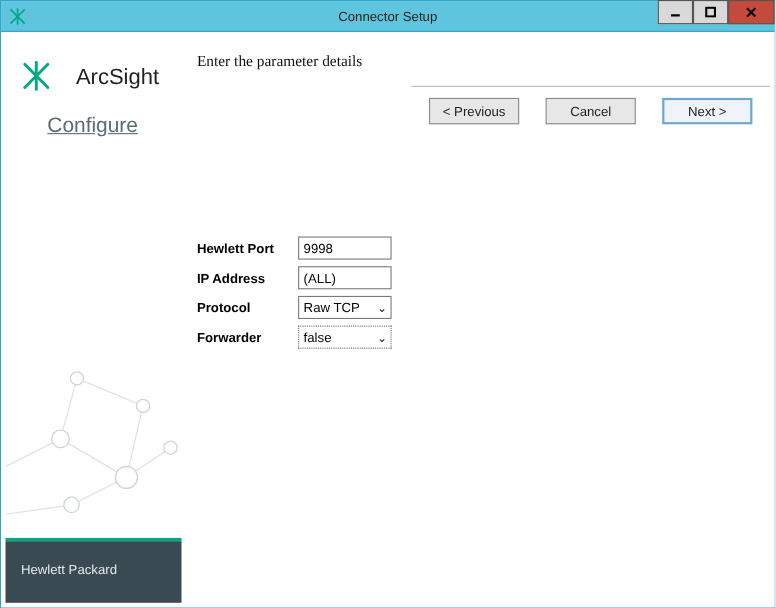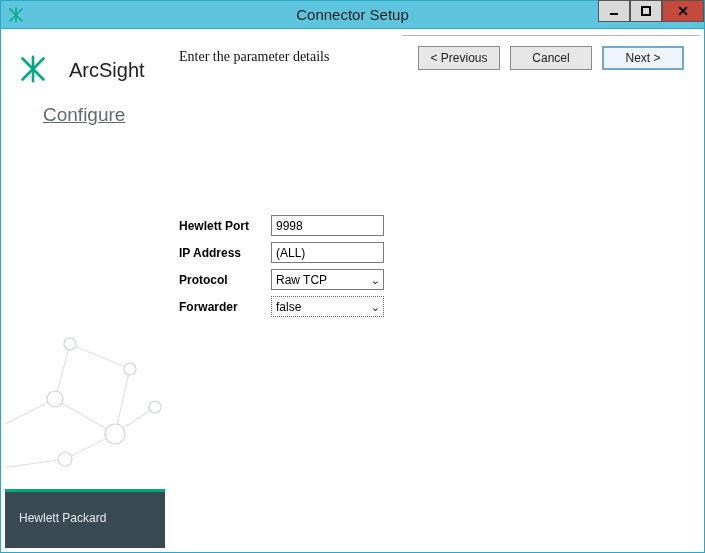--- a/index.html
+++ b/index.html
@@ -16,21 +16,21 @@
       display: flex; align-items: center;
       border-bottom: 1px solid #2aa7c7;
       position: relative;
     }
     .titlebar-icon {
       width: 18px; height: 18px; margin-left: 6px;
       display: flex; align-items: center; justify-content: center;
     }
     .titlebar-title {
       position: absolute; left: 0; right: 0; text-align: center;
-      font-size: 15px; color: #222;
+      font-size: 12px; color: #222;
       pointer-events: none;
     }
     .window-controls {
       margin-left: auto; display: flex; height: 100%;
     }
     .win-btn {
       width: 32px; height: 22px;
       display: flex; align-items: center; justify-content: center;
       border: 1px solid #555; background: #ddd;
       margin-top: -1px;
@@ -81,22 +81,23 @@
     }
     .select-wrap { position: relative; }
     .select-wrap select { appearance: none; -webkit-appearance: none; padding-right: 11px; }
     .select-arrow {
       position: absolute; right: 4px; top: 50%; transform: translateY(-50%);
       pointer-events: none; font-size: 11px; color: #222;
     }
     .dotted select { border: 1px dotted #666; }
     .button-bar {
       border-top: 1px solid #bbb; padding: 10px 16px;
-      display: flex; justify-content: flex-end; gap: 10px;
+      display: flex; justify-content: flex-end; gap: 24px;
       background: #fff;
+      margin-top: 43px;
     }
     .btn {
       min-width: 82px; height: 24px;
       border: 1px solid #8a8a8a; background: #e7e7e7;
       font-size: 12px; color: #222; cursor: pointer;
     }
     .btn.primary { border: 2px solid #6fa8cf; background: #eef4f9; }
   </style>
 </head>
 <body>

